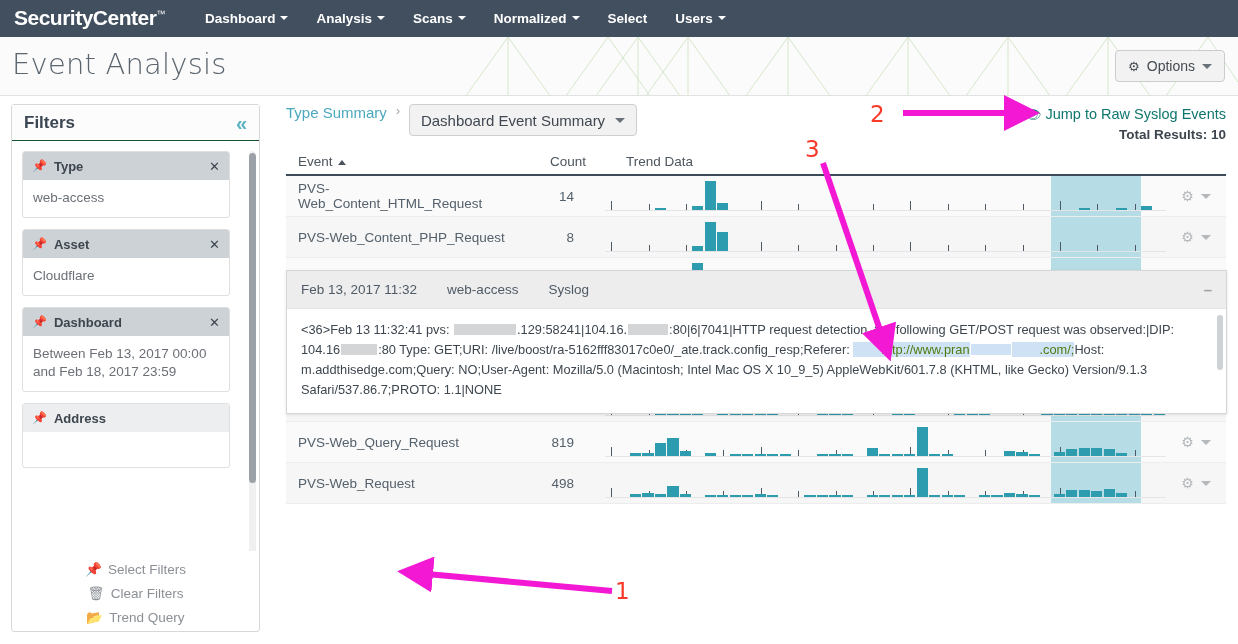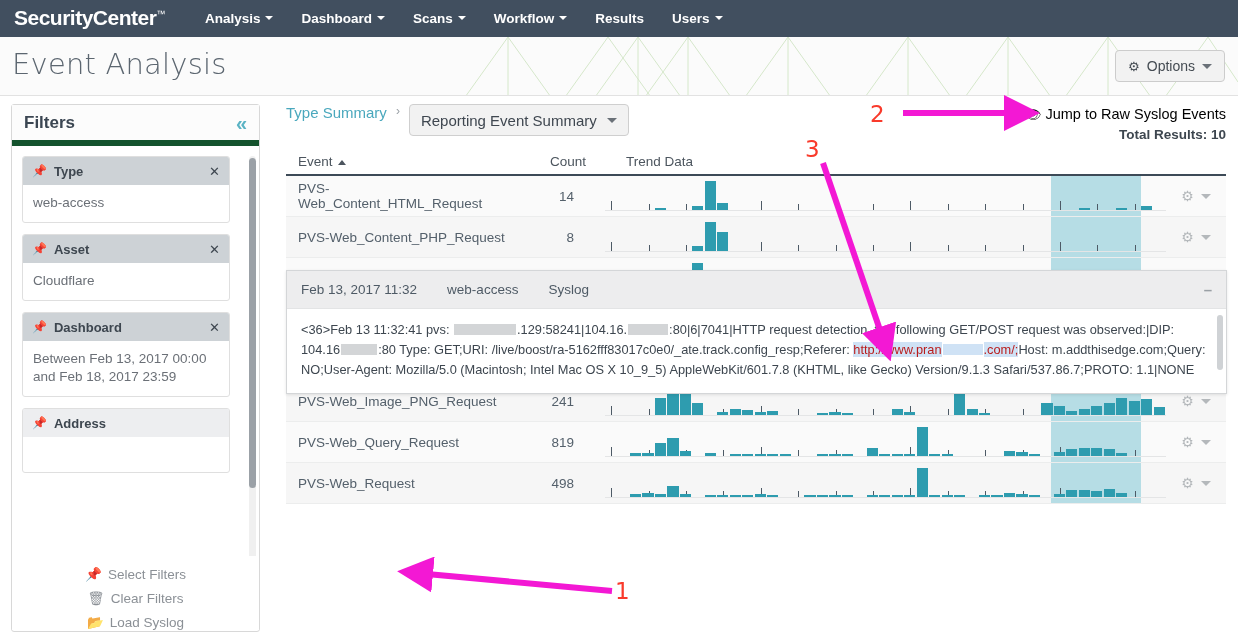--- a/index.html
+++ b/index.html
@@ -51,21 +51,21 @@
   }
   .gear-sm{font-size:13px;color:#444b52;}
 
   
   .sidebar{
     position:absolute;left:11px;top:104px;width:249px;height:528px;
     background:#ffffff;border:1px solid #d8d8d8;border-radius:3px;
     box-sizing:border-box;
   }
   .sb-head{
-    height:35px;border-bottom:6px solid #14532d;background:#fcfcfc;
+    height:35px;border-bottom:1px solid #14532d;background:#fcfcfc;
     display:flex;align-items:center;justify-content:space-between;
     padding:0 12px;
   }
   .sb-title{font-size:17px;font-weight:bold;color:#3b4652;}
   .sb-collapse{color:#5bb3c4;font-size:20px;line-height:1;cursor:pointer;font-weight:bold;}
   .sb-body{position:relative;padding:10px 10px 0 10px;height:480px;overflow:hidden;}
   .fgroup{margin-bottom:11px;border:1px solid #dfdfdf;border-radius:3px;overflow:hidden;background:#fff;}
   .fgroup-head{
     background:#cdd2d6;height:28px;display:flex;align-items:center;
     padding:0 9px;justify-content:space-between;
@@ -100,21 +100,21 @@
     background:#f2f2f2;border:1px solid #cfcfcf;border-radius:4px;height:30px;
     padding:0 11px;display:flex;align-items:center;gap:10px;
     font-size:15px;color:#3f4750;cursor:pointer;
   }
   .caret-d{
     display:inline-block;width:0;height:0;
     border-left:5px solid transparent;border-right:5px solid transparent;
     border-top:5px solid #6a7178;
   }
   .jumpwrap{position:absolute;right:0;top:2px;text-align:right;}
-  .jumplink{font-size:14.5px;color:#000000;cursor:pointer;white-space:nowrap;}
+  .jumplink{font-size:14.5px;color:#0f766e;cursor:pointer;white-space:nowrap;}
   .eye{font-size:13px;margin-right:4px;}
   .totres{font-size:13.5px;font-weight:bold;color:#3d464f;margin-top:5px;}
 
   
   .tbl{margin-top:10px;border-top:0;}
   .thead{display:flex;align-items:flex-end;height:26px;border-bottom:2px solid #3d4a57;}
   .th{font-size:13.5px;color:#4c555e;padding-bottom:5px;}
   .th.event{width:226px;padding-left:12px;}
   .th.count{width:62px;text-align:right;}
   .th.trend{padding-left:40px;}
@@ -154,44 +154,44 @@
   }
   .dh-left{display:flex;align-items:center;gap:30px;}
   .dh-item{font-size:13.5px;color:#4e5a65;}
   .dh-min{font-size:15px;color:#9aa0a5;cursor:pointer;line-height:1;font-weight:bold;}
   .detail-body{
     padding:11px 14px 13px 14px;font-size:12.8px;color:#3d464f;line-height:20px;
     word-break:break-word;
   }
   .redact{display:inline-block;background:#d3d5d7;height:11px;vertical-align:middle;margin:0 1px;position:relative;top:-1px;}
   .sel{background:#cfe2f5;}
-  .urlsel{color:#b91c1c;background:#cfe2f5;}
+  .urlsel{color:#4d7c0f;background:#cfe2f5;padding-left:28px;}
   .detail-scroll{position:absolute;right:3px;top:44px;width:6px;height:55px;background:#cfd2d5;border-radius:3px;}
 
   
   .anno{position:absolute;z-index:30;pointer-events:none;}
   .anno-num{
     position:absolute;z-index:31;color:#f93a2b;font-size:23px;
     font-family:"DejaVu Sans","Liberation Sans",sans-serif;font-weight:400;
   }
 </style>
 </head>
 <body>
 
 <div class="app">
 
   <div class="topnav">
     <div class="brand">
       <span>SecurityCenter</span><span class="tm">™</span>
     </div>
+    <div class="navitem"><span>Dashboard</span><i class="caret"></i></div>
     <div class="navitem"><span>Analysis</span><i class="caret"></i></div>
-    <div class="navitem"><span>Dashboard</span><i class="caret"></i></div>
     <div class="navitem"><span>Scans</span><i class="caret"></i></div>
-    <div class="navitem"><span>Workflow</span><i class="caret"></i></div>
-    <div class="navitem"><span>Results</span></div>
+    <div class="navitem"><span>Normalized</span><i class="caret"></i></div>
+    <div class="navitem"><span>Select</span></div>
     <div class="navitem"><span>Users</span><i class="caret"></i></div>
   </div>
 
   <div class="titlebar">
     <svg class="pattern" viewBox="0 0 800 80">
       <g fill="none" stroke="#cfe4c2" stroke-width="1">
         <path d="M200 80 L250 10 L300 80 M250 10 L250 80 M150 80 L200 10 L250 80 M200 10 L200 80"></path>
         <path d="M300 80 L350 10 L400 80 M350 10 L350 80"></path>
         <path d="M420 80 L470 10 L520 80 M470 10 L470 80 M520 80 L570 10 L620 80 M570 10 L570 80"></path>
         <path d="M620 80 L670 10 L720 80 M670 10 L670 80"></path>
@@ -264,32 +264,32 @@
         <div class="sb-link">
           <span>📌</span>
           <span>Select Filters</span>
         </div>
         <div class="sb-link">
           <span>🗑</span>
           <span>Clear Filters</span>
         </div>
         <div class="sb-link">
           <span>📂</span>
-          <span>Load Syslog</span>
+          <span>Trend Query</span>
         </div>
       </div>
     </div>
   </div>
 
   <div class="main">
     <div class="crumbrow">
       <span class="crumb">Type Summary</span>
       <span class="crumb-sep">›</span>
       <div class="normsel">
-        <span>Reporting Event Summary</span>
+        <span>Dashboard Event Summary</span>
         <i class="caret-d"></i>
       </div>
       <div class="jumpwrap">
         <div class="jumplink">
           <span class="eye">👁</span><span>Jump to Raw Syslog Events</span>
         </div>
         <div class="totres">Total Results: 10</div>
       </div>
     </div>
 

